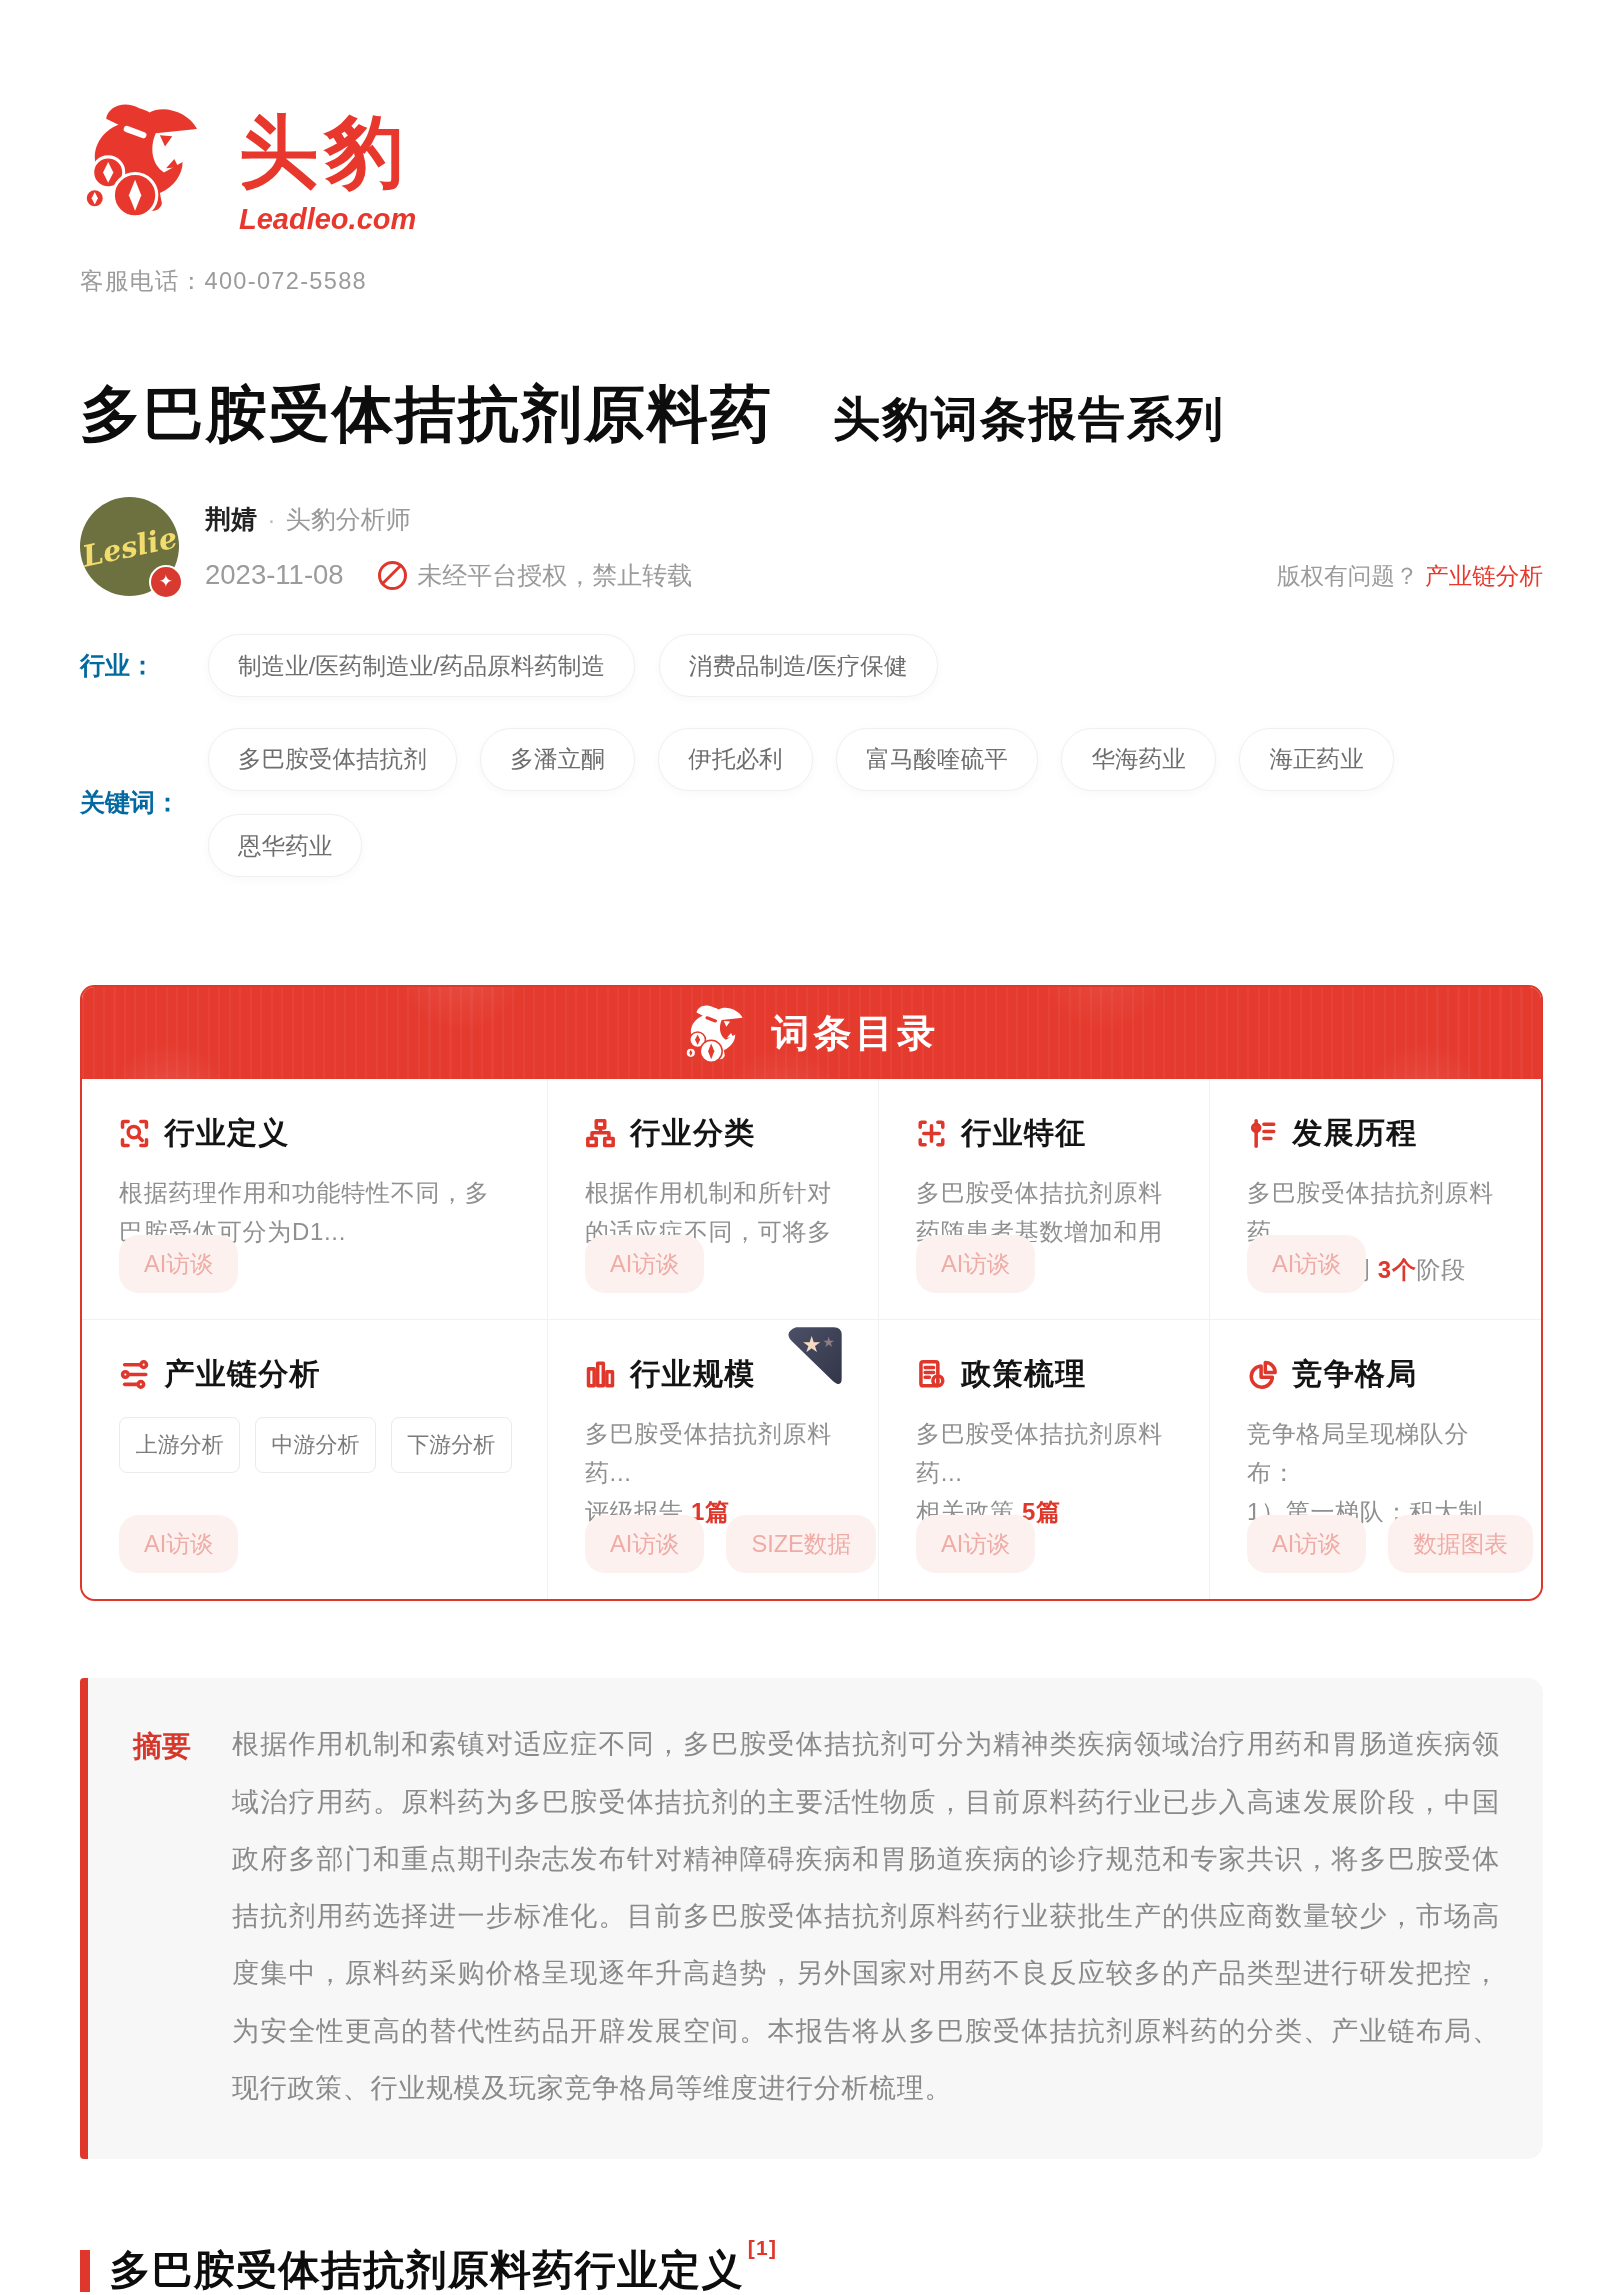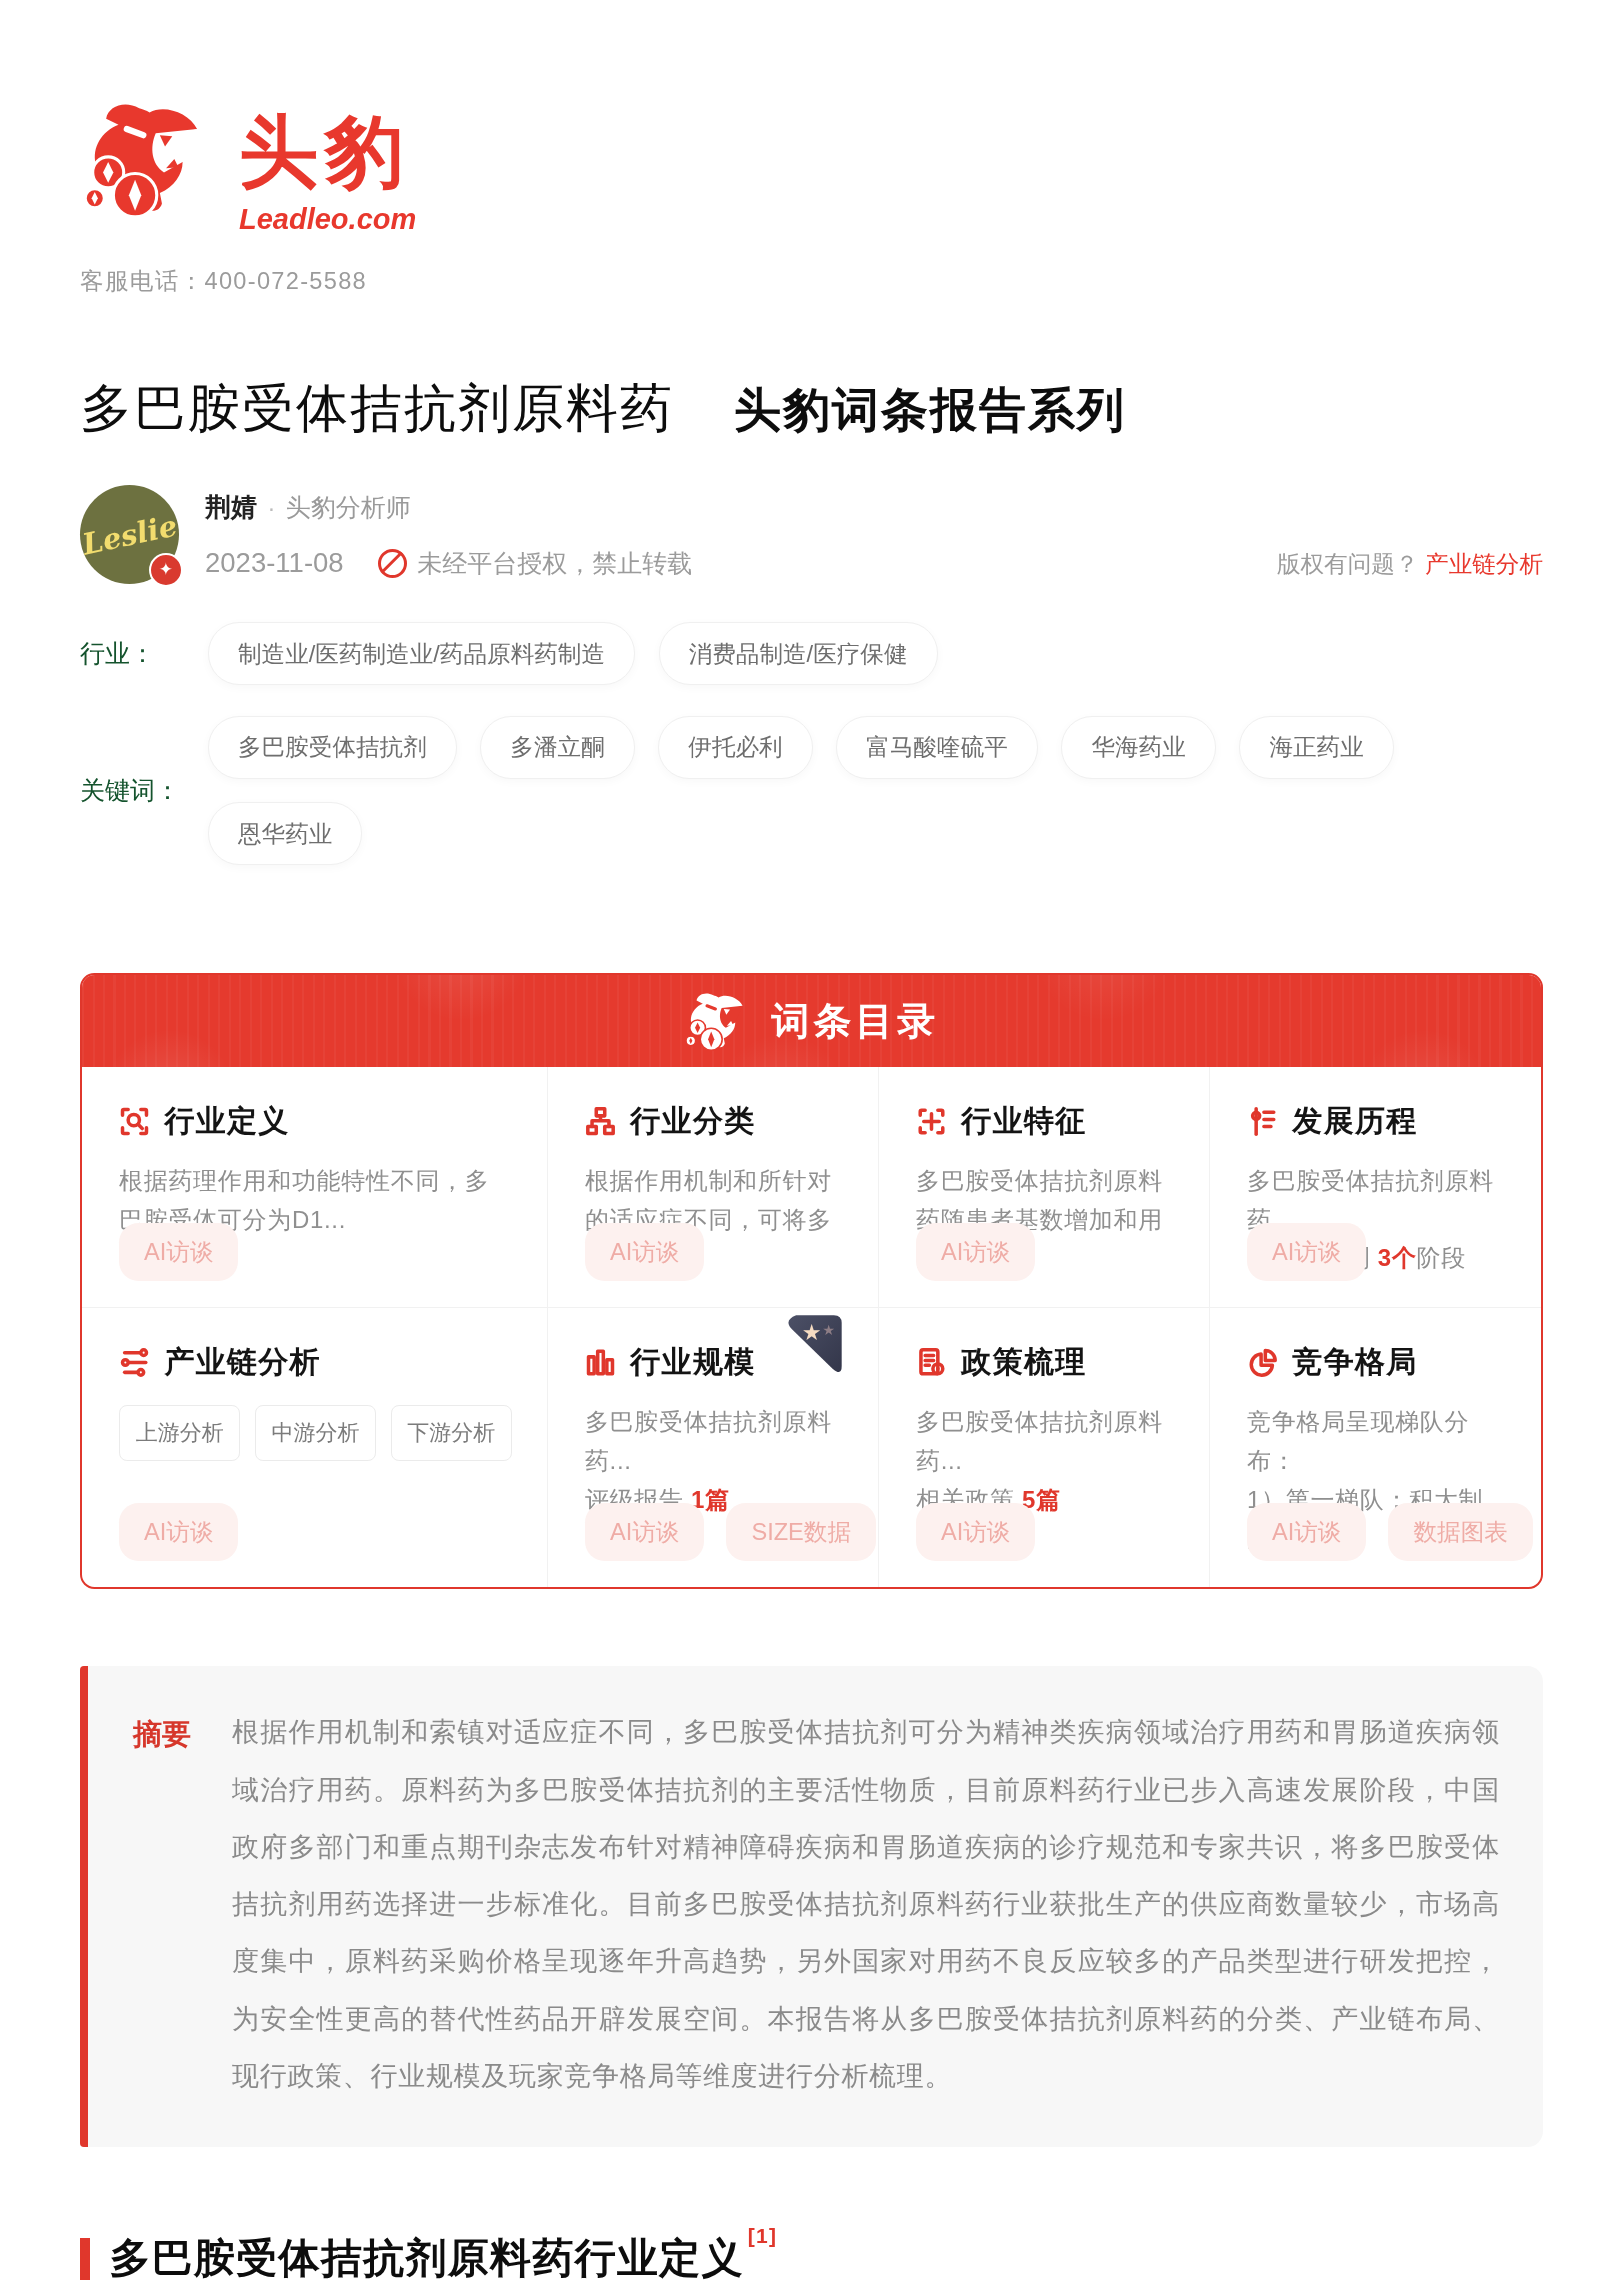--- a/index.html
+++ b/index.html
@@ -15,21 +15,21 @@
   
   .brand-row { display:flex; align-items:flex-start; gap:22px; }
   .brand-mark { width:137px; height:124px; flex:0 0 auto; }
   .brand-texts { padding-top:14.4px; }
   .brand-name { font-size:79px; font-weight:bold; color:#e8382d; letter-spacing:6.5px; line-height:1; }
   .brand-domain { font-size:29px; font-weight:bold; font-style:italic; color:#e8382d; margin-top:11.8px; }
   .phone-line { margin-top:29px; font-size:23.6px; color:#9b9b9b; letter-spacing:1.3px; }
 
   
   .doc-title { margin-top:77px; display:flex; align-items:baseline; gap:60px; }
-  .doc-title .main { font-size:52px; font-weight:normal; color:#0d0d0d; letter-spacing:2px;text-align:right; }
+  .doc-title .main { font-size:61px; font-weight:bold; color:#0d0d0d; letter-spacing:2px;text-align:right; }
   .doc-title .series { font-size:47px; font-weight:bold; color:#0d0d0d; letter-spacing:2px; }
 
   
   .author-row { margin-top:41px; position:relative; display:flex; align-items:center; }
   .avatar { width:99px; height:99px; border-radius:50%; background:#6d7140; position:relative; flex:0 0 auto;
             display:flex; align-items:center; justify-content:center; overflow:visible; }
   .avatar .avatar-name { font-family:"DejaVu Serif",serif; font-style:italic; font-weight:bold;
             color:#f2dc6e; font-size:29px; transform:rotate(-12deg); }
   .avatar .avatar-badge { position:absolute; right:-3.9px; bottom:-2.6px; width:34px; height:34px; border-radius:50%;
             background:#d93a2f; border:2px solid #fff; display:flex; align-items:center; justify-content:center;
@@ -45,21 +45,21 @@
   .prohibit { width:29px; height:29px; border:3.3px solid #e0372c; border-radius:50%; position:relative; flex:0 0 auto; }
   .prohibit::after { content:""; position:absolute; left:-2.6px; top:9.8px; width:27.5px; height:3.3px;
                      background:#e0372c; transform:rotate(-45deg); }
   .no-repost-text { font-size:25px; color:#9b9b9b; }
   .copyright { position:absolute; right:0; bottom:3.9px; font-size:23.6px; color:#9b9b9b; }
   .copyright .complain { color:#e8382d; cursor:pointer; }
 
   
   .tag-row { display:flex; align-items:center; margin-top:38px; }
   .tag-row + .tag-row { margin-top:31px; }
-  .tag-label { font-size:25px; color:#14532d; width:128px; flex:0 0 auto; }
+  .tag-label { font-size:25px; color:#0369a1; width:128px; flex:0 0 auto;font-weight:bold; }
   .pills { display:flex; gap:23.6px; flex-wrap:wrap; }
   .pill { border:1.3px solid #f0f0f0; border-radius:31px; padding:14.4px 29px; font-size:23.6px; color:#6e6e6e;
           background:#fff; box-shadow:0 2.6px 9.2px rgba(0,0,0,0.03); white-space:nowrap; }
 
   
   .dir-card { margin-top:108px; border:2px solid #e0372c; border-radius:14.4px; overflow:hidden; background:#fff; }
   .dir-header { height:92px; display:flex; align-items:center; justify-content:center; gap:19.6px;
     background-color:#e53a2e;
     background-image:
       radial-gradient(105px 105px at 6% 130%, rgba(255,255,255,.13), rgba(255,255,255,0) 62%),

